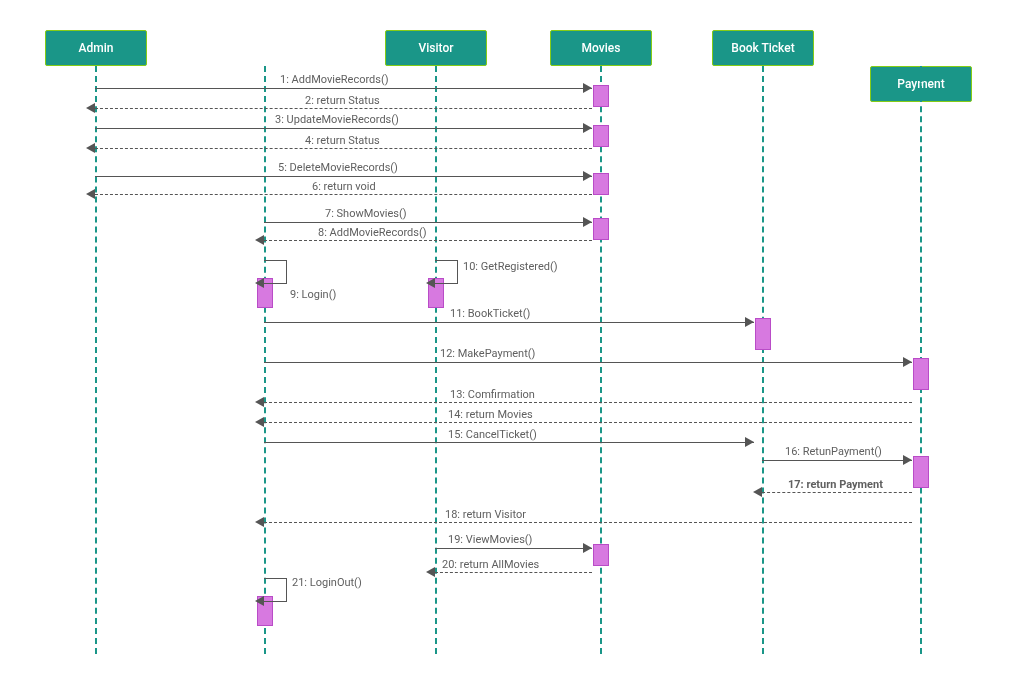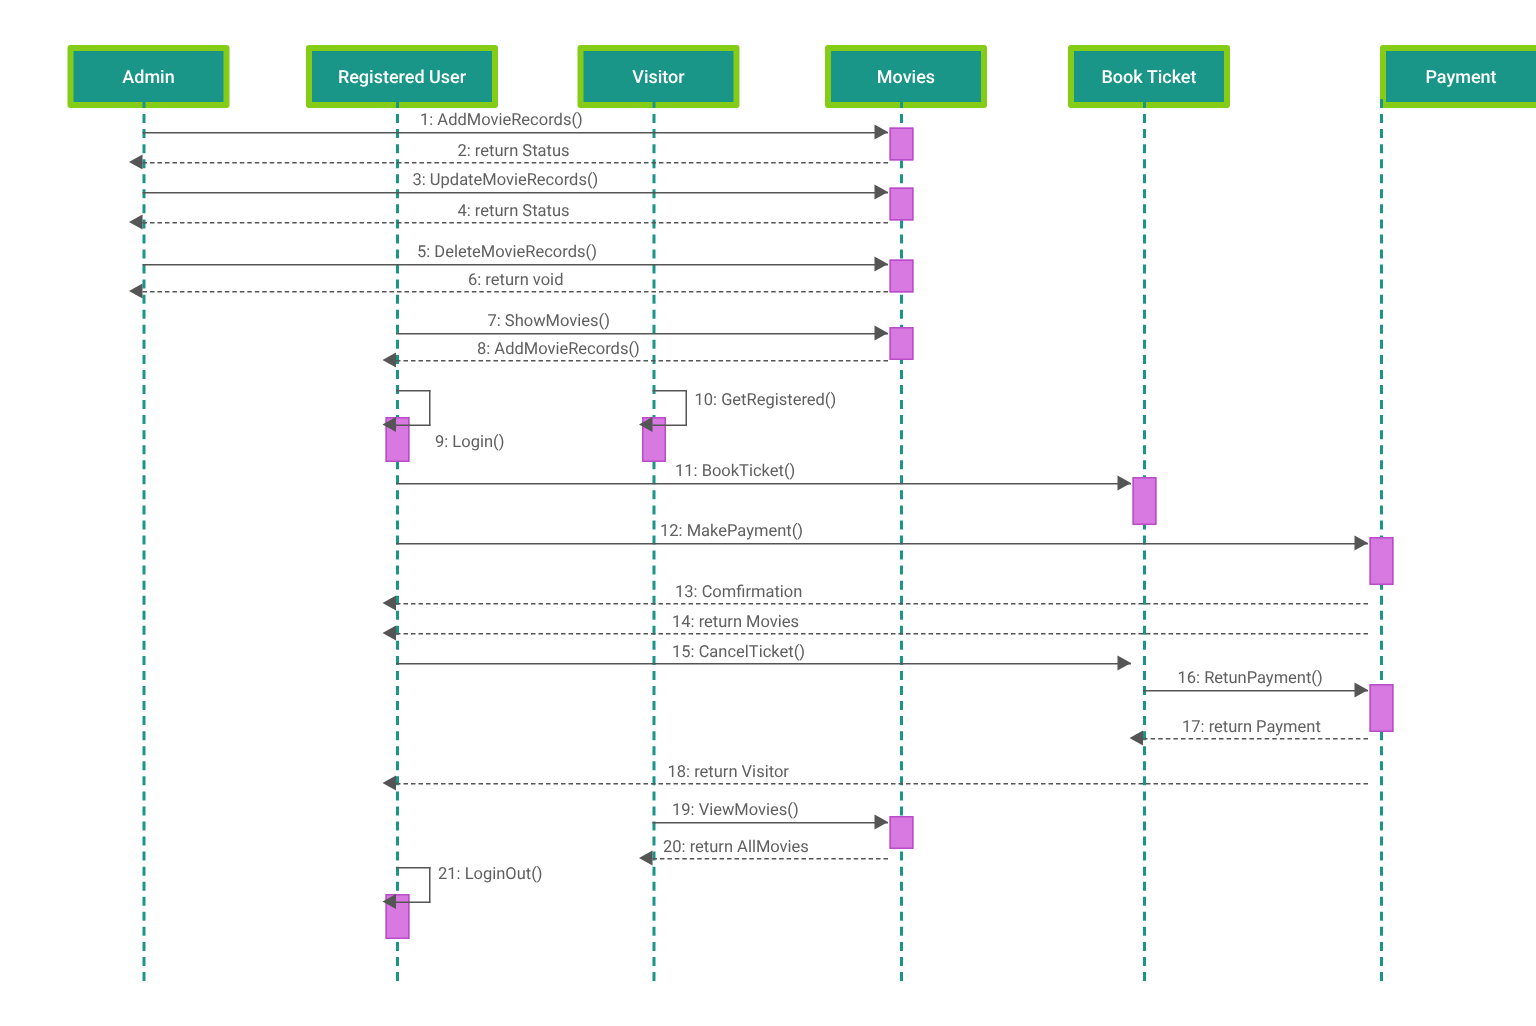--- a/index.html
+++ b/index.html
@@ -20,21 +20,21 @@
     top: 30px;
     height: 34px;
     background: #1a9688;
     color: #ffffff;
     display: flex;
     align-items: center;
     justify-content: center;
     font-size: 12px;
     font-weight: 500;
     border-radius: 2px;
-    border: 4px solid #84cc16;
+    border: 1px solid #84cc16;
   }
   .lifeline {
     position: absolute;
     top: 66px;
     width: 0;
     height: 588px;
     border-left: 2px dashed #1a9688;
   }
   .activation {
     position: absolute;
@@ -87,41 +87,38 @@
 </head>
 <body>
 
 <div class="canvas">
 
   <div class="lifeline-head" style="left:45px;width:100px;">
       <span>Admin</span>
     </div>
   <div class="lifeline" style="left:95px;"></div>
 
-  <div class="lifeline-head" style="left:204px;width:120px;">
-      <span>Registered User</span>
-    </div>
   <div class="lifeline" style="left:264px;"></div>
 
   <div class="lifeline-head" style="left:385px;width:100px;">
       <span>Visitor</span>
     </div>
   <div class="lifeline" style="left:435px;"></div>
 
   <div class="lifeline-head" style="left:550px;width:100px;">
       <span>Movies</span>
     </div>
   <div class="lifeline" style="left:600px;"></div>
 
   <div class="lifeline-head" style="left:712px;width:100px;">
       <span>Book Ticket</span>
     </div>
   <div class="lifeline" style="left:762px;"></div>
 
-  <div class="lifeline-head" style="left:920px;width:100px;">
+  <div class="lifeline-head" style="left:870px;width:100px;margin-top:36px;">
       <span>Payment</span>
     </div>
   <div class="lifeline" style="left:920px;"></div>
 
   <div class="activation" style="left:593px;top:85px;height:20px;"></div>
   <div class="activation" style="left:593px;top:125px;height:20px;"></div>
   <div class="activation" style="left:593px;top:173px;height:20px;"></div>
   <div class="activation" style="left:593px;top:218px;height:20px;"></div>
   <div class="activation" style="left:257px;top:278px;height:28px;"></div>
   <div class="activation" style="left:428px;top:278px;height:28px;"></div>
@@ -192,21 +189,21 @@
   <div class="arrow-line" style="left:264px;top:442px;width:490px;"></div>
   <div class="arrow-head right" style="left:745px;top:437px;"></div>
   <div class="msg" style="left:448px;top:428px;">15: CancelTicket()</div>
 
   <div class="arrow-line" style="left:762px;top:460px;width:150px;"></div>
   <div class="arrow-head right" style="left:903px;top:455px;"></div>
   <div class="msg" style="left:785px;top:445px;">16: RetunPayment()</div>
 
   <div class="arrow-line dashed" style="left:762px;top:492px;width:150px;"></div>
   <div class="arrow-head left" style="left:753px;top:487px;"></div>
-  <div class="msg" style="left:788px;top:478px;">17: return Payment</div>
+  <div class="msg" style="left:788px;top:478px;font-weight:bold;">17: return Payment</div>
 
   <div class="arrow-line dashed" style="left:264px;top:522px;width:648px;"></div>
   <div class="arrow-head left" style="left:255px;top:517px;"></div>
   <div class="msg" style="left:445px;top:508px;">18: return Visitor</div>
 
   <div class="arrow-line" style="left:435px;top:548px;width:157px;"></div>
   <div class="arrow-head right" style="left:583px;top:543px;"></div>
   <div class="msg" style="left:448px;top:533px;">19: ViewMovies()</div>
 
   <div class="arrow-line dashed" style="left:435px;top:572px;width:157px;"></div>

